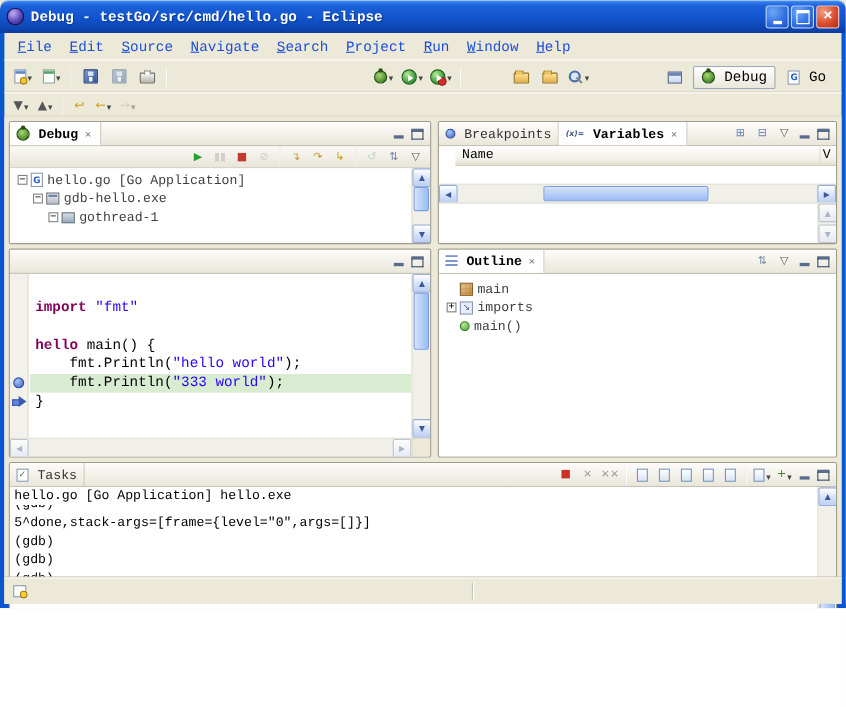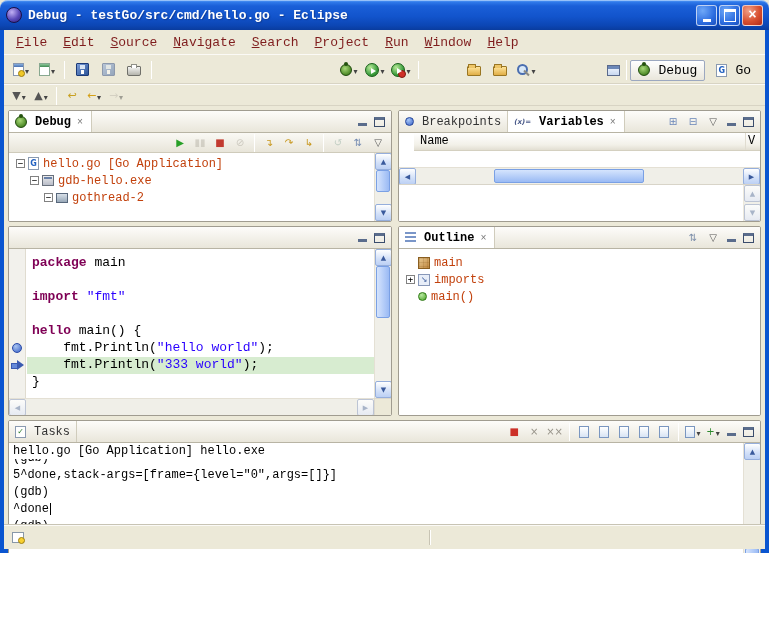--- a/index.html
+++ b/index.html
@@ -16,21 +16,21 @@
 .wbtn{width:21px;height:21px;border-radius:3px;border:1px solid rgba(255,255,255,.7);display:flex;align-items:center;justify-content:center;color:#fff}
 .wbtn.min,.wbtn.max{background:radial-gradient(circle at 30% 25%,#6EA8F8,#2E6EE0 60%,#1A50C0)}
 .wbtn.close{background:radial-gradient(circle at 30% 25%,#F0A088,#D85030 55%,#B02818)}
 .wbtn.min::before{content:"";width:8px;height:3px;background:#fff;margin-top:10px}
 .wbtn.max::before{content:"";width:10px;height:9px;border:1px solid #fff;border-top:3px solid #fff}
 .wbtn.close::before{content:"×";font-size:14px;font-weight:bold;line-height:1}
 
 .win-body{position:absolute;top:30px;left:0;right:0;bottom:0;border:4px solid #0A55D0;border-top:0;background:#ECE9D8}
 
 .menubar{position:absolute;top:0;left:0;right:0;height:24px;display:flex;align-items:center;padding-left:4px;font-size:13px}
-.menu-item{padding:2px 8px;color:#7f1d1d;white-space:nowrap}
+.menu-item{padding:2px 8px;color:#1d4ed8;white-space:nowrap}
 
 .toolbar{position:absolute;left:0;right:0;display:flex;align-items:center;padding:0 4px;border-top:1px solid #FBFAF6;box-shadow:inset 0 -1px 0 #D8D4C4}
 .tb1{top:24px;height:30px}
 .tb2{top:54px;height:22px}
 .tb-buttons{display:flex;align-items:center}
 .tb-buttons.right{margin-left:auto}
 .tbtn{display:flex;align-items:center;justify-content:center;border:1px solid transparent;border-radius:2px;margin:0 1px;flex:none}
 .tb1 .tbtn{height:24px;min-width:24px}
 .tb2 .tbtn{height:19px;min-width:20px}
 .ticon{font-family:"DejaVu Sans",sans-serif;font-size:12px;line-height:1;display:flex;align-items:center;justify-content:center}
@@ -77,21 +77,21 @@
 
 .vbody{position:absolute;left:0;right:0;bottom:0;top:22px;background:#fff}
 .v-debug .vbody{top:42px}
 
 .tree{position:absolute;top:0;left:0;right:17px;bottom:0;padding-top:2px;overflow:hidden}
 .v-outline .tree{right:0;padding-top:5px}
 .trow{height:17px;display:flex;align-items:center;font-size:12px;white-space:pre}
 .exp{width:9px;height:9px;border:1px solid #818181;background:#fff;font-size:9px;line-height:7px;text-align:center;margin:0 3px;flex:none;font-family:"DejaVu Sans Mono",monospace}
 .exp-sp{width:15px;flex:none}
 .nicon{flex:none;display:inline-flex;align-items:center;justify-content:center;margin-right:4px}
-.tlabel{color:#c2410c}
+.tlabel{color:#404040}
 
 .sb{position:absolute;background:#F0EFE8}
 .sb.v{top:0;right:0;bottom:0;width:17px;border-left:1px solid #E4E0D4}
 .sb.h{left:0;right:17px;bottom:0;height:17px;border-top:1px solid #E4E0D4}
 .sbb{position:absolute;width:17px;height:17px;background:linear-gradient(180deg,#FFFFFF,#D2E0F8 60%,#BCD0F4);
  border:1px solid #95AEDC;border-radius:2px;color:#3A5A9C;font-size:7px;display:flex;align-items:center;justify-content:center;font-family:"DejaVu Sans",sans-serif}
 .sbb.up{top:0;left:0}.sbb.down{bottom:0;left:0}.sbb.lft{left:0;top:0}.sbb.rgt{right:0;top:0}
 .sbb.up::before{content:"▲"}.sbb.down::before{content:"▼"}.sbb.lft::before{content:"◀"}.sbb.rgt::before{content:"▶"}
 .sbb.dim{color:#A8B4C8;background:linear-gradient(#FCFCFA,#E6EAF2);border-color:#BCC4D4}
 .sbt{position:absolute;border:1px solid #7AA0E4;border-radius:2px}
@@ -332,21 +332,21 @@
               </span>
               <span class="tbtn">
                 <span class="ticon" style="color: rgb(85, 85, 85);">▽</span>
               </span>
             </div>
         </div>
         <div class="vbody">
           <div class="tree">
               <div class="trow" style="padding-left: 4px;"><span class="exp">−</span><span class="nicon icn-gofile"></span><span class="tlabel">hello.go [Go Application]</span></div>
               <div class="trow" style="padding-left: 18px;"><span class="exp">−</span><span class="nicon icn-exe"></span><span class="tlabel">gdb-hello.exe</span></div>
-              <div class="trow" style="padding-left: 32px;"><span class="exp">−</span><span class="nicon icn-thread"></span><span class="tlabel">gothread-2</span></div>
+              <div class="trow" style="padding-left: 32px;"><span class="exp">−</span><span class="nicon icn-thread"></span><span class="tlabel">gothread-1</span></div>
             </div>
           <div class="sb v">
             <span class="sbb up"></span>
             <span class="sbt" style="top:17px;height:22px"></span>
             <span class="sbb down"></span>
           </div>
         </div>
       </div>
 
       <div class="view v-vars">
@@ -402,21 +402,20 @@
             <span class="mm min"></span>
             <span class="mm max"></span>
           </div>
         </div>
         <div class="vbody">
           <div class="ruler">
               <div class="mk-bp" style="top: 94px;"></div>
               <div class="mk-arrow" style="top: 111px;"></div>
             </div>
           <div class="code">
-              <div class="code-line"><span class="tk-kw">package</span><span class="tk-pl"> main</span></div>
               <div class="code-line">&nbsp;</div>
               <div class="code-line"><span class="tk-kw">import</span><span class="tk-pl"> </span><span class="tk-str">"fmt"</span></div>
               <div class="code-line">&nbsp;</div>
               <div class="code-line"><span class="tk-kw">hello</span><span class="tk-pl"> main() {</span></div>
               <div class="code-line"><span class="tk-pl">    fmt.Println(</span><span class="tk-str">"hello world"</span><span class="tk-pl">);</span></div>
               <div class="code-line hl"><span class="tk-pl">    fmt.Println(</span><span class="tk-str">"333 world"</span><span class="tk-pl">);</span></div>
               <div class="code-line"><span class="tk-pl">}</span></div>
             </div>
           <div class="sb v" style="bottom:17px">
             <span class="sbb up"></span>
@@ -507,21 +506,20 @@
             <span class="mm max"></span>
           </div>
         </div>
         <div class="vbody">
           <div class="console-label">hello.go [Go Application] hello.exe</div>
           <div class="console-clip">
             <div class="console-out">
                 <div class="cline">(gdb)</div>
                 <div class="cline">5^done,stack-args=[frame={level="0",args=[]}]</div>
                 <div class="cline">(gdb)</div>
-                <div class="cline">^done<span class="caret"></span></div>
                 <div class="cline">(gdb)</div>
                 <div class="cline">(gdb)</div>
               </div>
           </div>
           <div class="sb v" style="bottom:17px">
             <span class="sbb up"></span>
             <span class="sbt" style="bottom:17px;height:26px"></span>
             <span class="sbb down"></span>
           </div>
           <div class="sb h">

